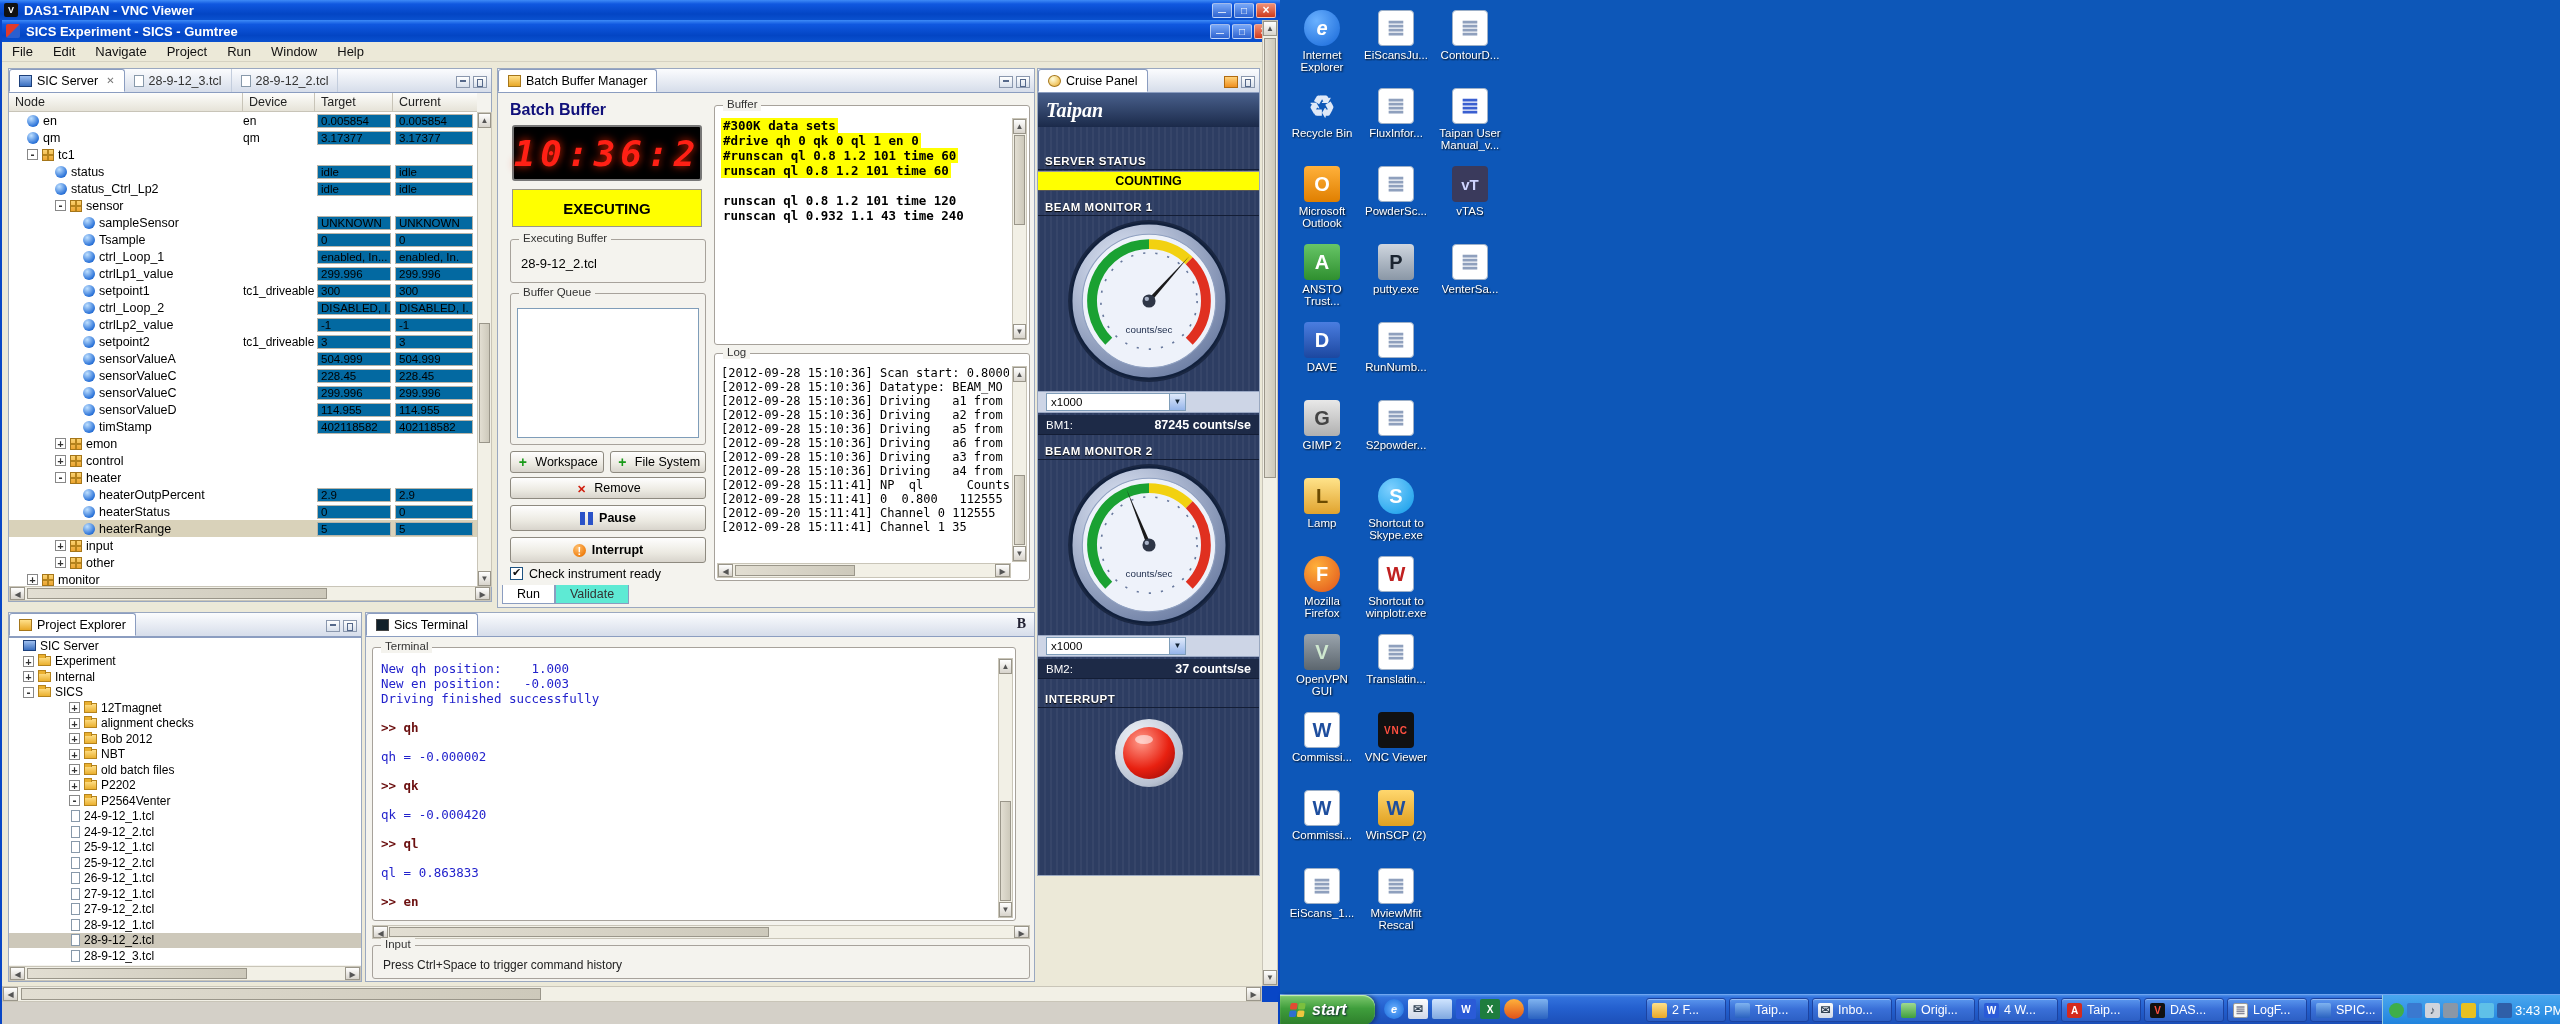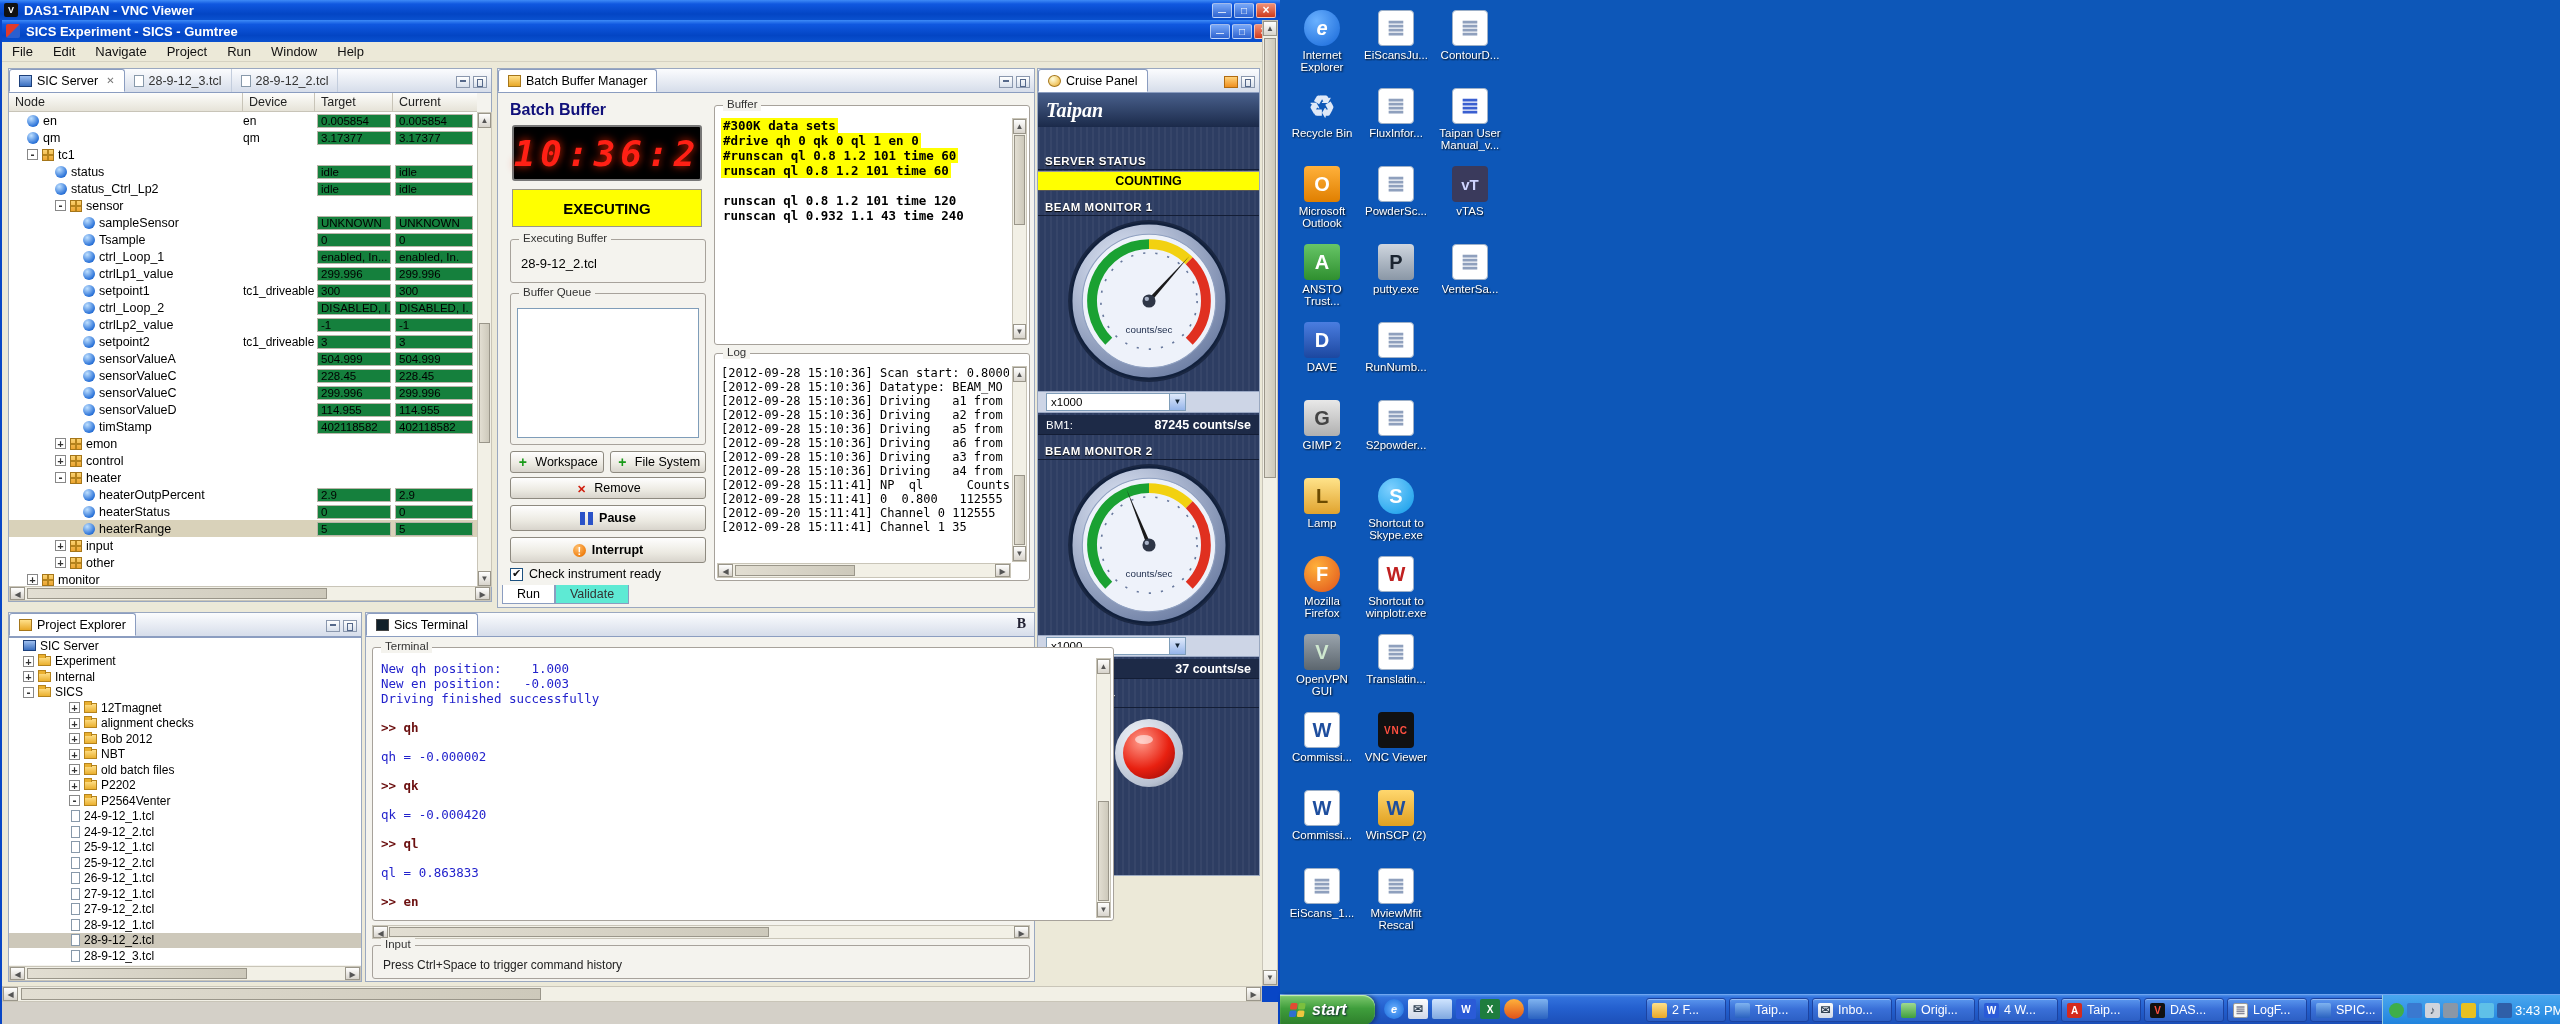--- a/index.html
+++ b/index.html
@@ -86,21 +86,21 @@
   .tico2{width:12px;height:12px;flex:0 0 auto}
   .ico-sphere .tico2{background:radial-gradient(circle at 35% 30%,#bfe0ff,#2a72d8 70%,#134a9e);border-radius:50%}
   .ico-comp .tico2{border:1px solid #a5761a;
     background:linear-gradient(90deg,transparent 44%,#b5831c 44% 56%,transparent 56%),
                linear-gradient(0deg,transparent 44%,#b5831c 44% 56%,transparent 56%),
                linear-gradient(#fad271,#eca42f)}
   .tlab{overflow:hidden;white-space:nowrap}
   .tc.dev{width:72px;font-size:12px;overflow:hidden;white-space:nowrap;flex:0 0 auto}
   .tc.val{width:78px;flex:0 0 auto}
   .tc.val.c{width:82px}
-  .vbox{display:block;margin:1px 2px;height:14px;line-height:13px;border:1px solid #b9b5a9;background:#15803d;
+  .vbox{display:block;margin:1px 2px;height:14px;line-height:13px;border:1px solid #b9b5a9;background:#0369a1;
     font-size:11.5px;padding:0 3px;overflow:hidden;white-space:nowrap}
   .vbox:empty{border-color:transparent;background:transparent}
 
   
   .bb-title{position:absolute;font:bold 16px "Liberation Sans",sans-serif;color:#10107a}
   .clockbox{position:absolute;background:#000;border:2px solid #777;border-radius:3px;
     display:flex;align-items:center;justify-content:center}
   .clocktxt{font:bold italic 36px "DejaVu Sans Mono",monospace;color:#ff2015;letter-spacing:5px;
     text-shadow:0 0 9px rgba(255,40,0,.85)}
   .execbox{position:absolute;background:#ffff00;border:1px solid #9a968a;display:flex;align-items:center;
@@ -112,21 +112,21 @@
   .xpbtn{position:absolute;display:flex;align-items:center;justify-content:center;gap:6px;
     background:linear-gradient(#fefefe,#eceae2 60%,#d8d4cc);border:1px solid #8e8a80;border-radius:3px;
     font-size:12.5px;color:#000}
   .xpbtn.bold{font-weight:bold}
   .bicon{width:13px;height:13px;flex:0 0 auto;text-align:center}
   .bicon.plus::before{content:"+";font:bold 14px/12px "Liberation Sans",sans-serif;color:#189a18}
   .bicon.cross::before{content:"✕";font:bold 11px/13px "Liberation Sans",sans-serif;color:#d02010}
   .bicon.pause{background:linear-gradient(90deg,#2a52c8 38%,transparent 38% 62%,#2a52c8 62%)}
   .bicon.warn{background:radial-gradient(circle at 35% 30%,#ffc070,#f08010 70%,#c05800);border-radius:50%}
   .bicon.warn::before{content:"!";font:bold 11px/13px "Liberation Sans",sans-serif;color:#fff}
-  .cbrow{position:absolute;display:flex;align-items:center;gap:6px;font-size:12.5px}
+  .cbrow{position:absolute;display:flex;gap:6px;font-size:12.5px}
   .cb{width:13px;height:13px;border:1px solid #1c5180;background:#fff;position:relative}
   .cb::after{content:"✔";position:absolute;left:1px;top:-2px;font-size:11px;color:#111}
   .btabs{position:absolute;display:flex}
   .btab{border:1px solid #8b9dc0;border-top:none;padding:2px 14px;font-size:12.5px;background:#5eead4;color:#333}
   .btab.active{background:#fff;color:#000}
   .bufline{line-height:17px;font:bold 12.5px "DejaVu Sans Mono",monospace;white-space:pre}
   .bufline span{padding:0 2px}
   .bufline .hl{background:#ffff00}
   .logline{line-height:16px;font:12px "DejaVu Sans Mono",monospace;white-space:pre;color:#000}
 
@@ -1254,21 +1254,21 @@
     </div>
 
     <div class="view" style="left:363px;top:550px;width:670px;height:370px">
       <div class="vtabs">
         <div class="vtab active">
           <span class="tico term"></span>
           <span>Sics Terminal</span>
         </div>
         <span class="bold-b">B</span>
       </div>
-      <div class="grp" style="left:6px;top:34px;width:742px;height:274px;background:#fff">
+      <div class="grp" style="left:6px;top:34px;width:644px;height:274px;background:#fff">
         <span class="glab">Terminal</span>
         <div class="terminner" style="left:2px;top:10px;right:18px;bottom:2px;border:none">
 
             <div class="tline"><span class=" resp">New qh position:    1.000</span></div>
 
             <div class="tline"><span class=" resp">New en position:   -0.003</span></div>
 
             <div class="tline"><span class=" resp">Driving finished successfully</span></div>
 
             <div class="tline"><span></span></div>

